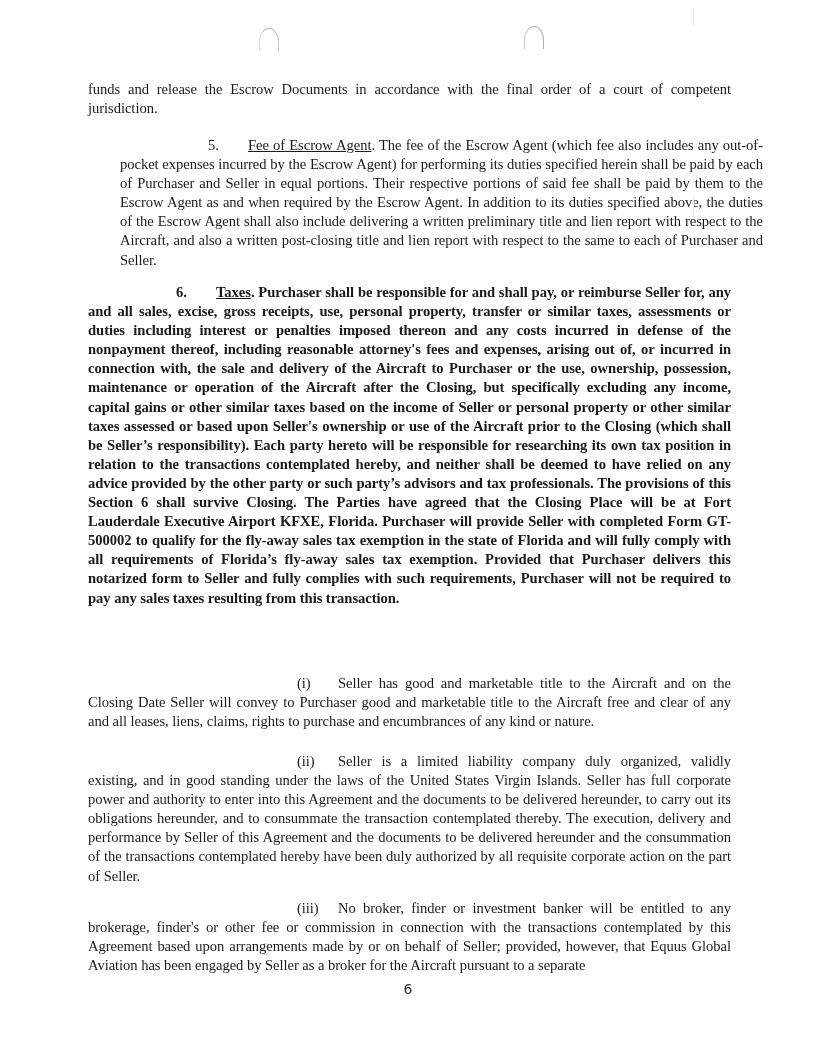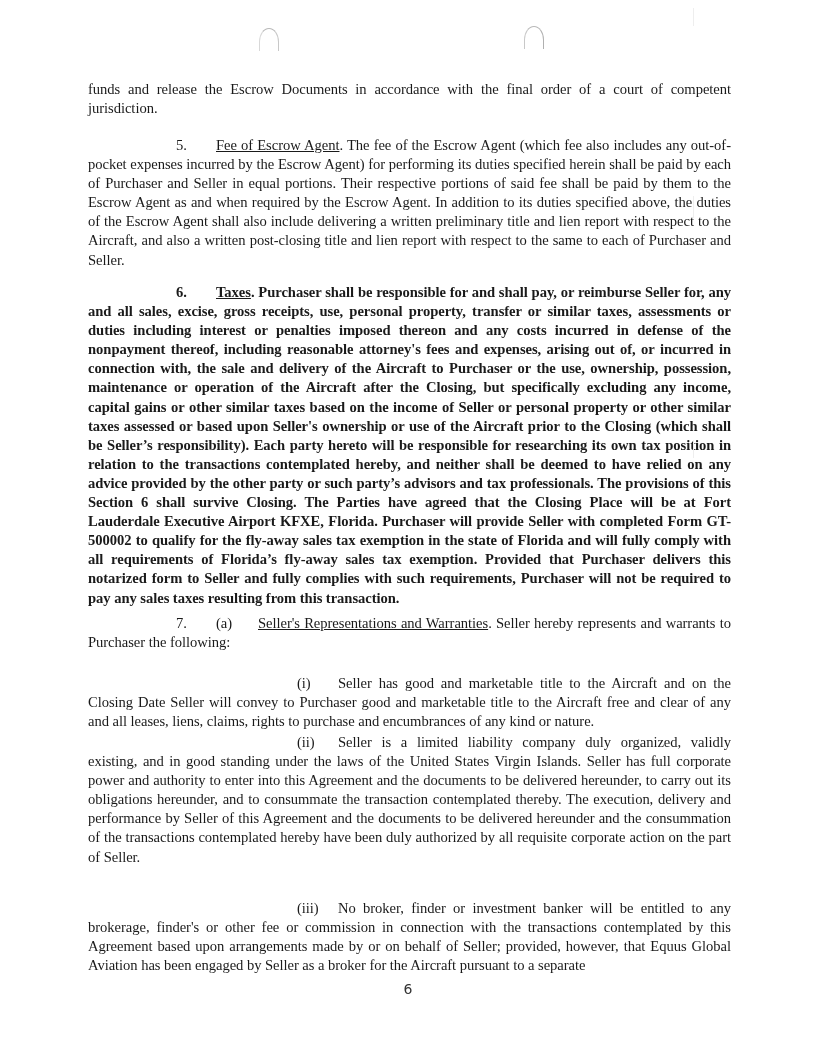--- a/index.html
+++ b/index.html
@@ -53,25 +53,25 @@
       display: inline-block;
       width: 42px;
     }
     .indent-roman {
       display: inline-block;
       margin-left: 209px;
       width: 41px;
     }
     .u { text-decoration: underline; }
     .para-continue { top: 80px; }
-    .para-5 { top: 136px; }
+    .para-5 { top: 136px; margin-left: 32px; }
     .para-6 { top: 283px; font-weight: bold; }
     .para-7a { top: 614px; }
     .para-7i { top: 674px; font-family: Liberation Serif, serif; }
-    .para-7ii { top: 733px; }
+    .para-7ii { top: 752px; }
     .para-7iii { top: 899px; }
     .page-number {
       position: absolute;
       top: 981px;
       left: 0;
       width: 816px;
       text-align: center;
       font-family: "DejaVu Sans", sans-serif;
       font-size: 14px;
       color: #333;
@@ -100,25 +100,20 @@
       <span class="indent-num">5.</span><span class="u">Fee of Escrow Agent</span><span>.</span><span> The fee of the Escrow Agent (which fee also includes any out-of-pocket expenses incurred by the Escrow Agent) for performing its duties specified herein shall be paid by each of Purchaser and Seller in equal portions.  Their respective portions of said fee shall be paid by them to the Escrow Agent as and when required by the Escrow Agent.  In addition to its duties specified above, the duties of the Escrow Agent shall also include delivering a written preliminary title and lien report with respect to the Aircraft, and also a written post-closing title and lien report with respect to the same to each of Purchaser and Seller.</span>
     </p>
   </div>
 
   <div class="body-text para-6">
     <p>
       <span class="indent-num">6.</span><span class="u">Taxes</span><span>.</span><span>  Purchaser shall be responsible for and shall pay, or reimburse Seller for, any and all sales, excise, gross receipts, use, personal property, transfer or similar taxes, assessments or duties including interest or penalties imposed thereon and any costs incurred in defense of the nonpayment thereof, including reasonable attorney's fees and expenses, arising out of, or incurred in connection with, the sale and delivery of the Aircraft to Purchaser or the use, ownership, possession, maintenance or operation of the Aircraft after the Closing, but specifically excluding any income, capital gains or other similar taxes based on the income of Seller or personal property or other similar taxes assessed or based upon Seller's ownership or use of the Aircraft prior to the Closing (which shall be Seller’s responsibility).  Each party hereto will be responsible for researching its own tax position in relation to the transactions contemplated hereby, and neither shall be deemed to have relied on any advice provided by the other party or such party’s advisors and tax professionals.  The provisions of this Section 6 shall survive Closing.  The Parties have agreed that the Closing Place will be at Fort Lauderdale Executive Airport KFXE, Florida.   Purchaser will provide Seller with completed Form GT-500002 to qualify for the fly-away sales tax exemption in the state of Florida and will fully comply with all requirements of Florida’s fly-away sales tax exemption.  Provided that Purchaser delivers this notarized form to Seller and fully complies with such requirements,  Purchaser will not be required to pay any sales taxes resulting from this transaction.</span>
     </p>
   </div>
 
-  <div class="body-text para-7a">
-    <p>
-      <span class="indent-num">7.</span><span class="indent-sub">(a)</span><span class="u">Seller's Representations and Warranties</span><span>.</span><span>  Seller hereby represents and warrants to Purchaser the following:</span>
-    </p>
-  </div>
 
   <div class="body-text para-7i">
     <p>
       <span class="indent-roman">(i)</span><span>Seller has good and marketable title to the Aircraft and on the Closing Date Seller will convey to Purchaser good and marketable title to the Aircraft free and clear of any and all leases, liens, claims, rights to purchase and encumbrances of any kind or nature.</span>
     </p>
   </div>
 
   <div class="body-text para-7ii">
     <p>
       <span class="indent-roman">(ii)</span><span>Seller is a limited liability company duly organized, validly existing, and in good standing under the laws of the United States Virgin Islands. Seller has full corporate power and authority to enter into this Agreement and the documents to be delivered hereunder, to carry out its obligations hereunder, and to consummate the transaction contemplated thereby.  The execution, delivery and performance by Seller of this Agreement and the documents to be delivered hereunder and the consummation of the transactions contemplated hereby have been duly authorized by all requisite corporate action on the part of Seller.</span>

